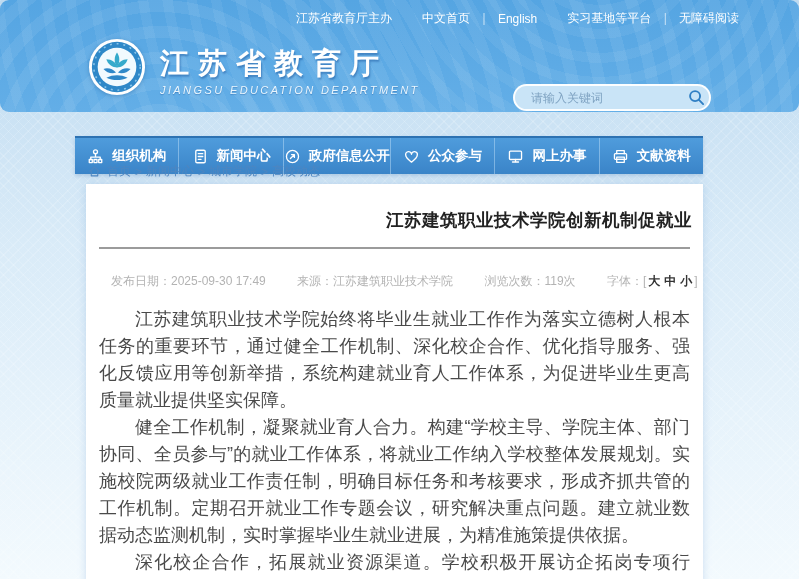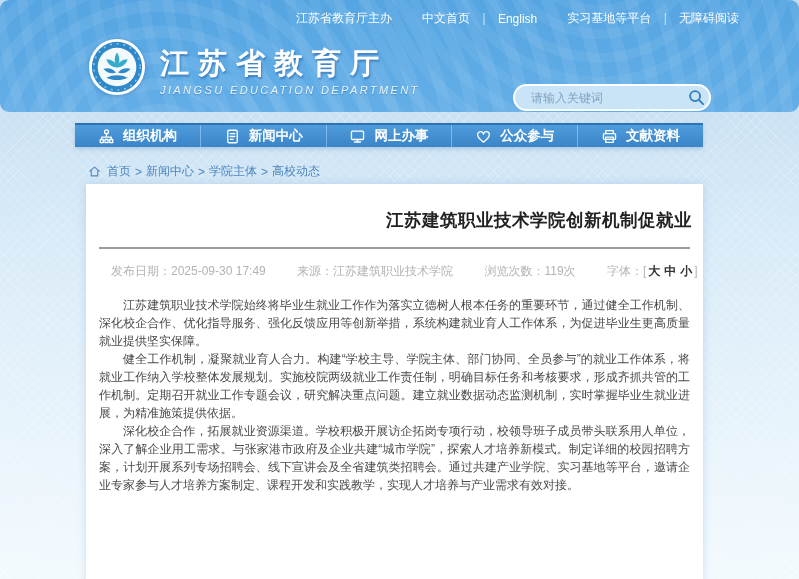--- a/index.html
+++ b/index.html
@@ -48,21 +48,21 @@
   }
   .search-box input{
     flex:1;border:none;outline:none;background:transparent;
     font-size:12px;color:#33678f;font-family:"Liberation Sans","DejaVu Sans",sans-serif;
   }
   .search-box input::placeholder{color:#7fa3c2;}
   .search-btn{border:none;background:transparent;padding:0;cursor:pointer;display:flex;}
 
   
   .main-nav{
-    position:absolute;left:75px;top:123px;width:628px;height:24px;
+    position:absolute;left:75px;top:136px;width:628px;height:38px;
     background:linear-gradient(180deg,#4f9cdc 0,#3a84c8 100%);
     border-top:2px solid #2d72b2;box-sizing:border-box;
     display:flex;box-shadow:0 2px 4px rgba(60,110,170,.25);
   }
   .nav-item{
     flex:1;display:flex;align-items:center;justify-content:center;gap:8px;
     color:#fff;font-size:13.5px;font-weight:bold;cursor:pointer;white-space:nowrap;
   }
   .nav-item + .nav-item{border-left:1px solid rgba(200,228,250,.45);}
   .nav-item svg{width:17px;height:17px;stroke:#fff;fill:none;stroke-width:1.4;stroke-linecap:round;stroke-linejoin:round;}
@@ -81,27 +81,27 @@
     position:absolute;left:86px;top:184px;width:617px;height:420px;
     background:#fff;box-shadow:0 0 8px rgba(110,160,210,.30);
     box-sizing:border-box;padding:24px 11px 0 11px;
   }
   .article-title{
     margin:0;text-align:right;font-size:17.5px;font-weight:bold;color:#222;
     letter-spacing:.5px;
   }
   .title-rule{height:2px;background:#9b9b9b;margin:15px 2px 0 2px;}
   .meta-row{
-    margin-top:14px;text-align:center;font-size:12px;color:#b3b3b3;white-space:nowrap;
+    margin-top:24px;text-align:center;font-size:12px;color:#b3b3b3;white-space:nowrap;
   }
   .meta-group{display:inline-block;margin:0 14px;}
   .font-ctl{color:#333;font-weight:bold;cursor:pointer;text-decoration:none;margin:0 2px;}
   .article-body{margin-top:16px;padding:0 2px;}
   .article-body p{
-    margin:0;font-size:12px;line-height:18px;color:#4a4a4a;
+    margin:0;font-size:18px;line-height:27px;color:#4a4a4a;
     text-indent:2em;text-align:justify;
   }
 </style>
 </head>
 <body>
 
 <div class="page">
 
   <header class="site-header">
     <div class="topbar">
@@ -159,52 +159,59 @@
       <svg viewBox="0 0 18 18">
         <rect x="4" y="2.4" width="10" height="13.2" rx="1.4"></rect>
         <line x1="6.6" y1="6" x2="11.4" y2="6"></line>
         <line x1="6.6" y1="9" x2="11.4" y2="9"></line>
         <line x1="6.6" y1="12" x2="9.6" y2="12"></line>
       </svg>
       <span>新闻中心</span>
     </div>
     <div class="nav-item">
       <svg viewBox="0 0 18 18">
+        <circle cx="9" cy="9" r="6.4"></circle>
+        <path d="M6.8 11.2l4.2-4.2M11 10V7h-3"></path>
+      </svg>
+      <span>政府信息公开</span>
+    </div>
+    <div class="nav-item">
+      <svg viewBox="0 0 18 18">
+        <path d="M9 15C5 12 2.8 9.8 2.8 7.2a3.1 3.1 0 0 1 6.2-.6a3.1 3.1 0 0 1 6.2.6C15.2 9.8 13 12 9 15z"></path>
+      </svg>
+      <span>公众参与</span>
+    </div>
+    <div class="nav-item">
+      <svg viewBox="0 0 18 18">
         <rect x="2.6" y="3.4" width="12.8" height="8.8" rx="1"></rect>
         <line x1="9" y1="12.2" x2="9" y2="14.4"></line>
         <line x1="5.8" y1="14.8" x2="12.2" y2="14.8"></line>
       </svg>
       <span>网上办事</span>
-    </div>
-    <div class="nav-item">
-      <svg viewBox="0 0 18 18">
-        <path d="M9 15C5 12 2.8 9.8 2.8 7.2a3.1 3.1 0 0 1 6.2-.6a3.1 3.1 0 0 1 6.2.6C15.2 9.8 13 12 9 15z"></path>
-      </svg>
-      <span>公众参与</span>
     </div>
     <div class="nav-item">
       <svg viewBox="0 0 18 18">
         <path d="M5 6V2.8h8V6"></path>
         <rect x="2.6" y="6" width="12.8" height="6" rx="1"></rect>
         <rect x="5" y="9.6" width="8" height="5.6"></rect>
         <line x1="6.6" y1="12" x2="11.4" y2="12"></line>
       </svg>
       <span>文献资料</span>
     </div>
   </nav>
 
   <div class="breadcrumb">
     <svg viewBox="0 0 18 18">
       <path d="M2.5 8.5L9 3l6.5 5.5M4.5 7.8V15h9V7.8"></path>
     </svg>
     <a>首页</a>
     <span class="bc-sep">&gt;</span>
     <a>新闻中心</a>
     <span class="bc-sep">&gt;</span>
-    <a>学院主体</a>
+    <a>城市学院</a>
     <span class="bc-sep">&gt;</span>
     <a>高校动态</a>
   </div>
 
   <main class="card">
     <h1 class="article-title">江苏建筑职业技术学院创新机制促就业</h1>
     <div class="title-rule"></div>
 
     <div class="meta-row">
       <span class="meta-group"><span>发布日期：</span><span>2025-09-30 17:49</span></span>

